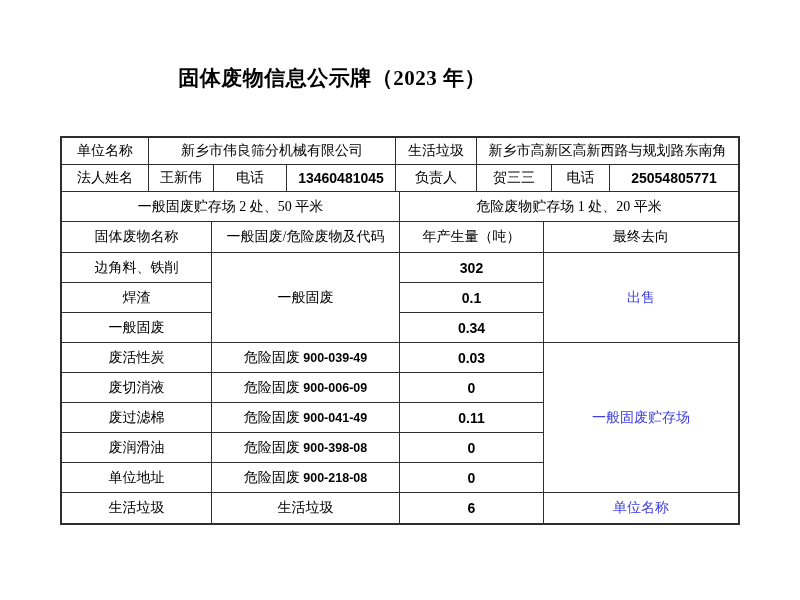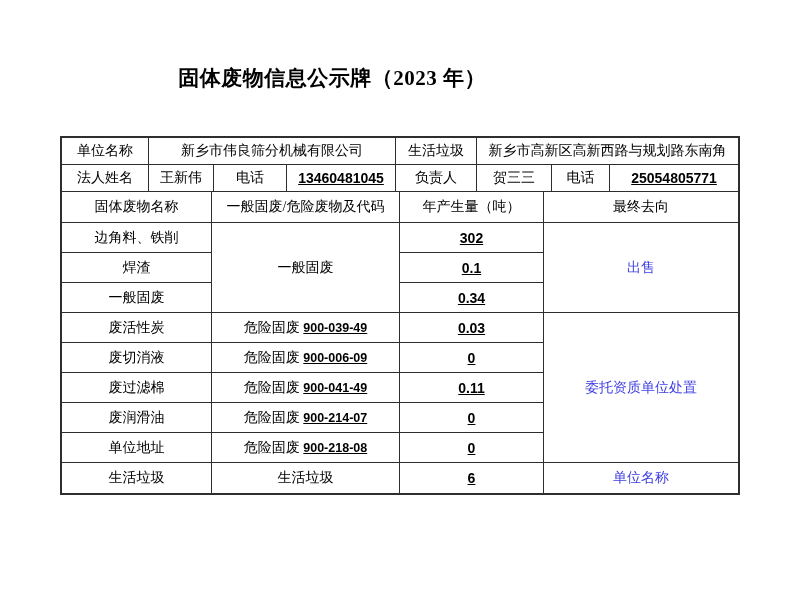--- a/index.html
+++ b/index.html
@@ -30,21 +30,21 @@
     overflow:hidden; white-space:nowrap;margin-top:13px;
   }
   .t td.noR { border-right:none; }
   .t td.noB { border-bottom:none; }
   table.ta tr { height:26px; }
   table.tb tr { height:30px; }
   table.tc tr { height:30px; }
   table.tc tr.hdr { height:31px; }
   .num {
     font-family:"Liberation Sans", sans-serif;
-    font-weight:bold; font-size:12.5px;text-decoration:underline;
+    font-weight:bold; font-size:12.5px;
   }
   .blue { color: var(--accent-blue, #3e3ee3); }
 </style>
 </head>
 <body>
 
 <div class="sheet">
 
   <h1 class="title">固体废物信息公示牌（2023 年）</h1>
 
@@ -74,20 +74,32 @@
         <td>电话</td>
         <td class="num">13460481045</td>
         <td>负责人</td>
         <td>贺三三</td>
         <td>电话</td>
         <td class="num noR">25054805771</td>
       </tr>
     </tbody>
       </table>
 
+    <table class="t tb">
+      <colgroup>
+          <col style="width:338px">
+          <col style="width:338px">
+        </colgroup>
+      <tbody>
+          <tr>
+        <td>一般固废贮存场 2 处、50 平米</td>
+        <td class="noR">危险废物贮存场 1 处、20 平米</td>
+      </tr>
+    </tbody>
+      </table>
 
     <table class="t tc">
       <colgroup>
         <col style="width:150px">
           <col style="width:188px">
           <col style="width:144px">
           <col style="width:194px">
       </colgroup>
       <tbody>
           <tr class="hdr">
@@ -109,35 +121,35 @@
       </tr>
       <tr>
         <td>一般固废</td>
         <td class="num">0.34</td>
       </tr>
 
       <tr>
         <td>废活性炭</td>
         <td><span>危险固废</span> <span class="num">900-039-49</span></td>
         <td class="num">0.03</td>
-        <td rowspan="5" class="noR blue">委托资质单位处置</td>
+        <td rowspan="5" class="noR blue">一般固废贮存场</td>
       </tr>
       <tr>
         <td>废切消液</td>
         <td><span>危险固废</span> <span class="num">900-006-09</span></td>
         <td class="num">0</td>
       </tr>
       <tr>
         <td>废过滤棉</td>
         <td><span>危险固废</span> <span class="num">900-041-49</span></td>
         <td class="num">0.11</td>
       </tr>
       <tr>
         <td>废润滑油</td>
-        <td><span>危险固废</span> <span class="num">900-214-07</span></td>
+        <td><span>危险固废</span> <span class="num">900-398-08</span></td>
         <td class="num">0</td>
       </tr>
       <tr>
         <td>单位地址</td>
         <td><span>危险固废</span> <span class="num">900-218-08</span></td>
         <td class="num">0</td>
       </tr>
 
       <tr>
         <td class="noB">生活垃圾</td>

